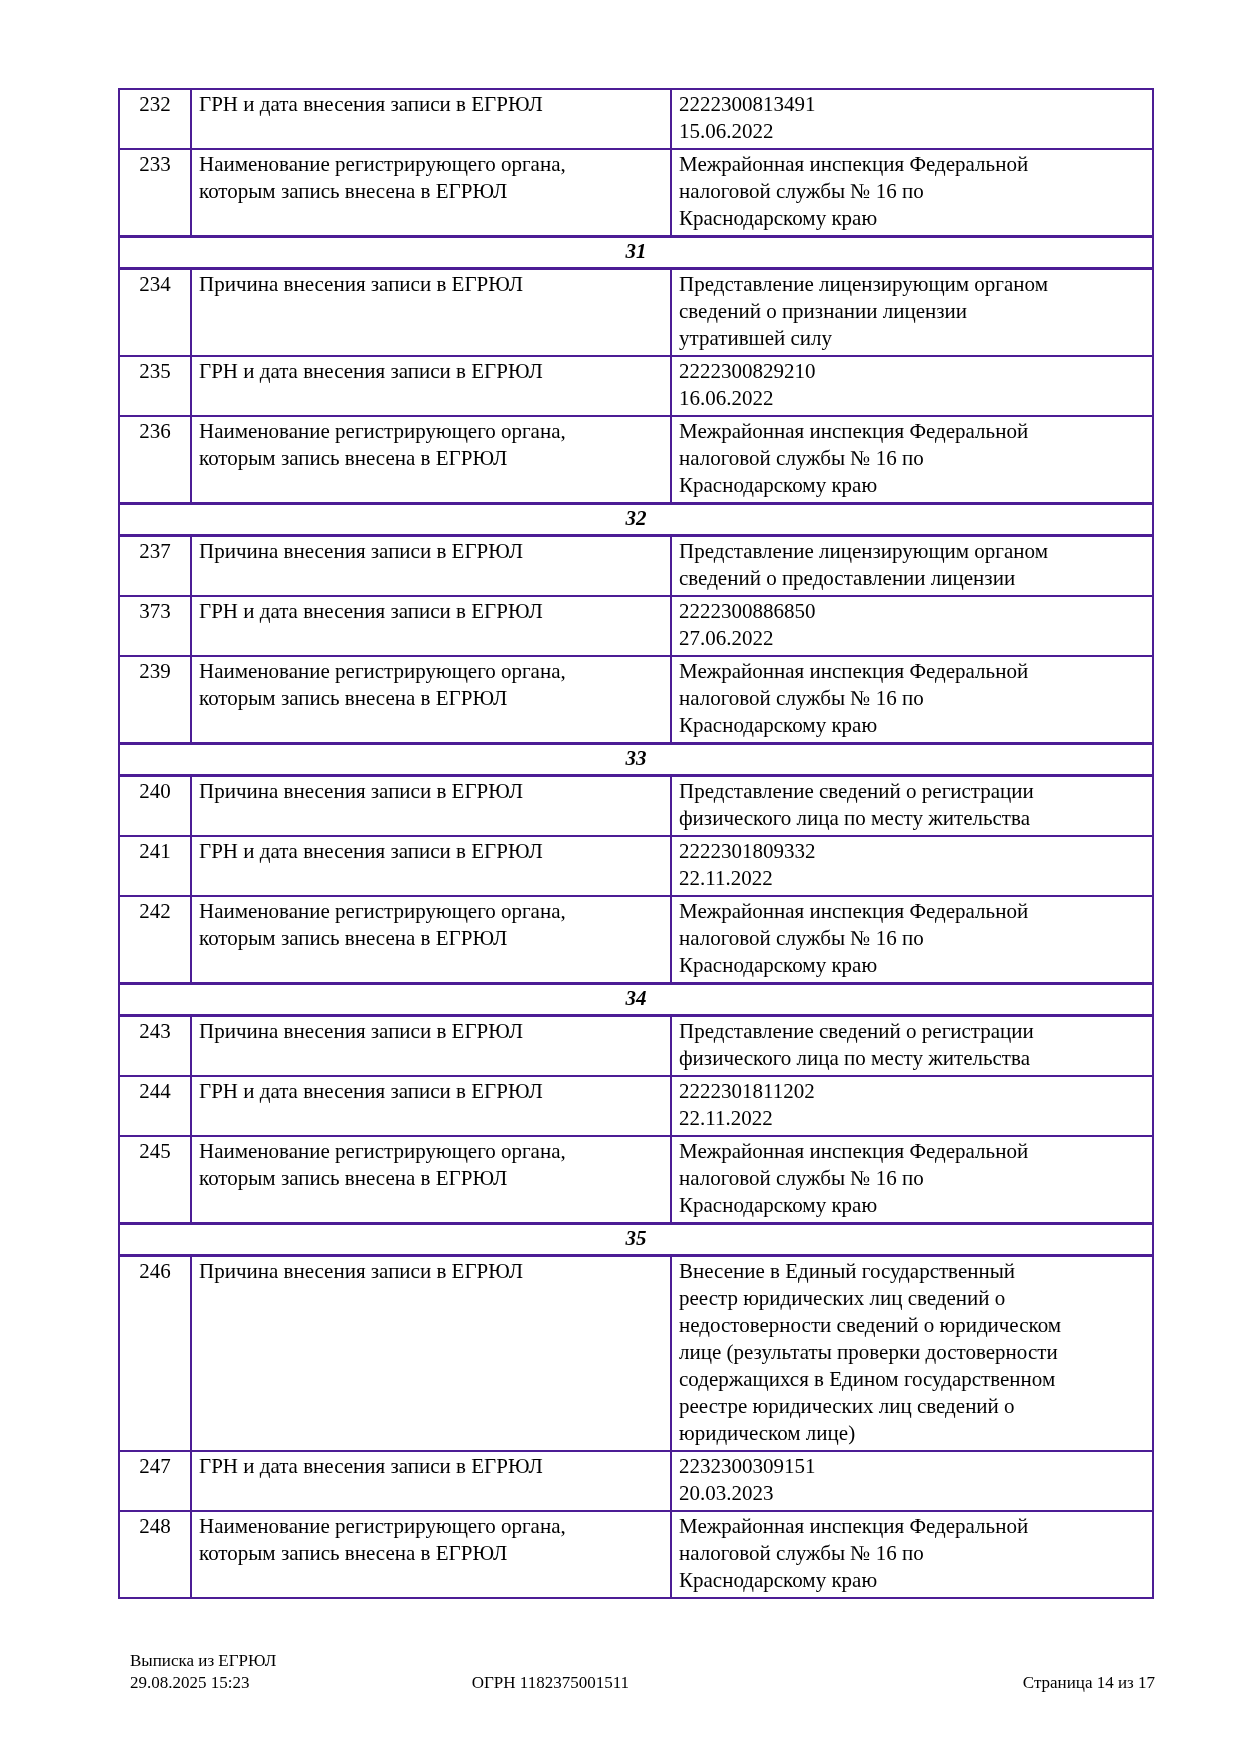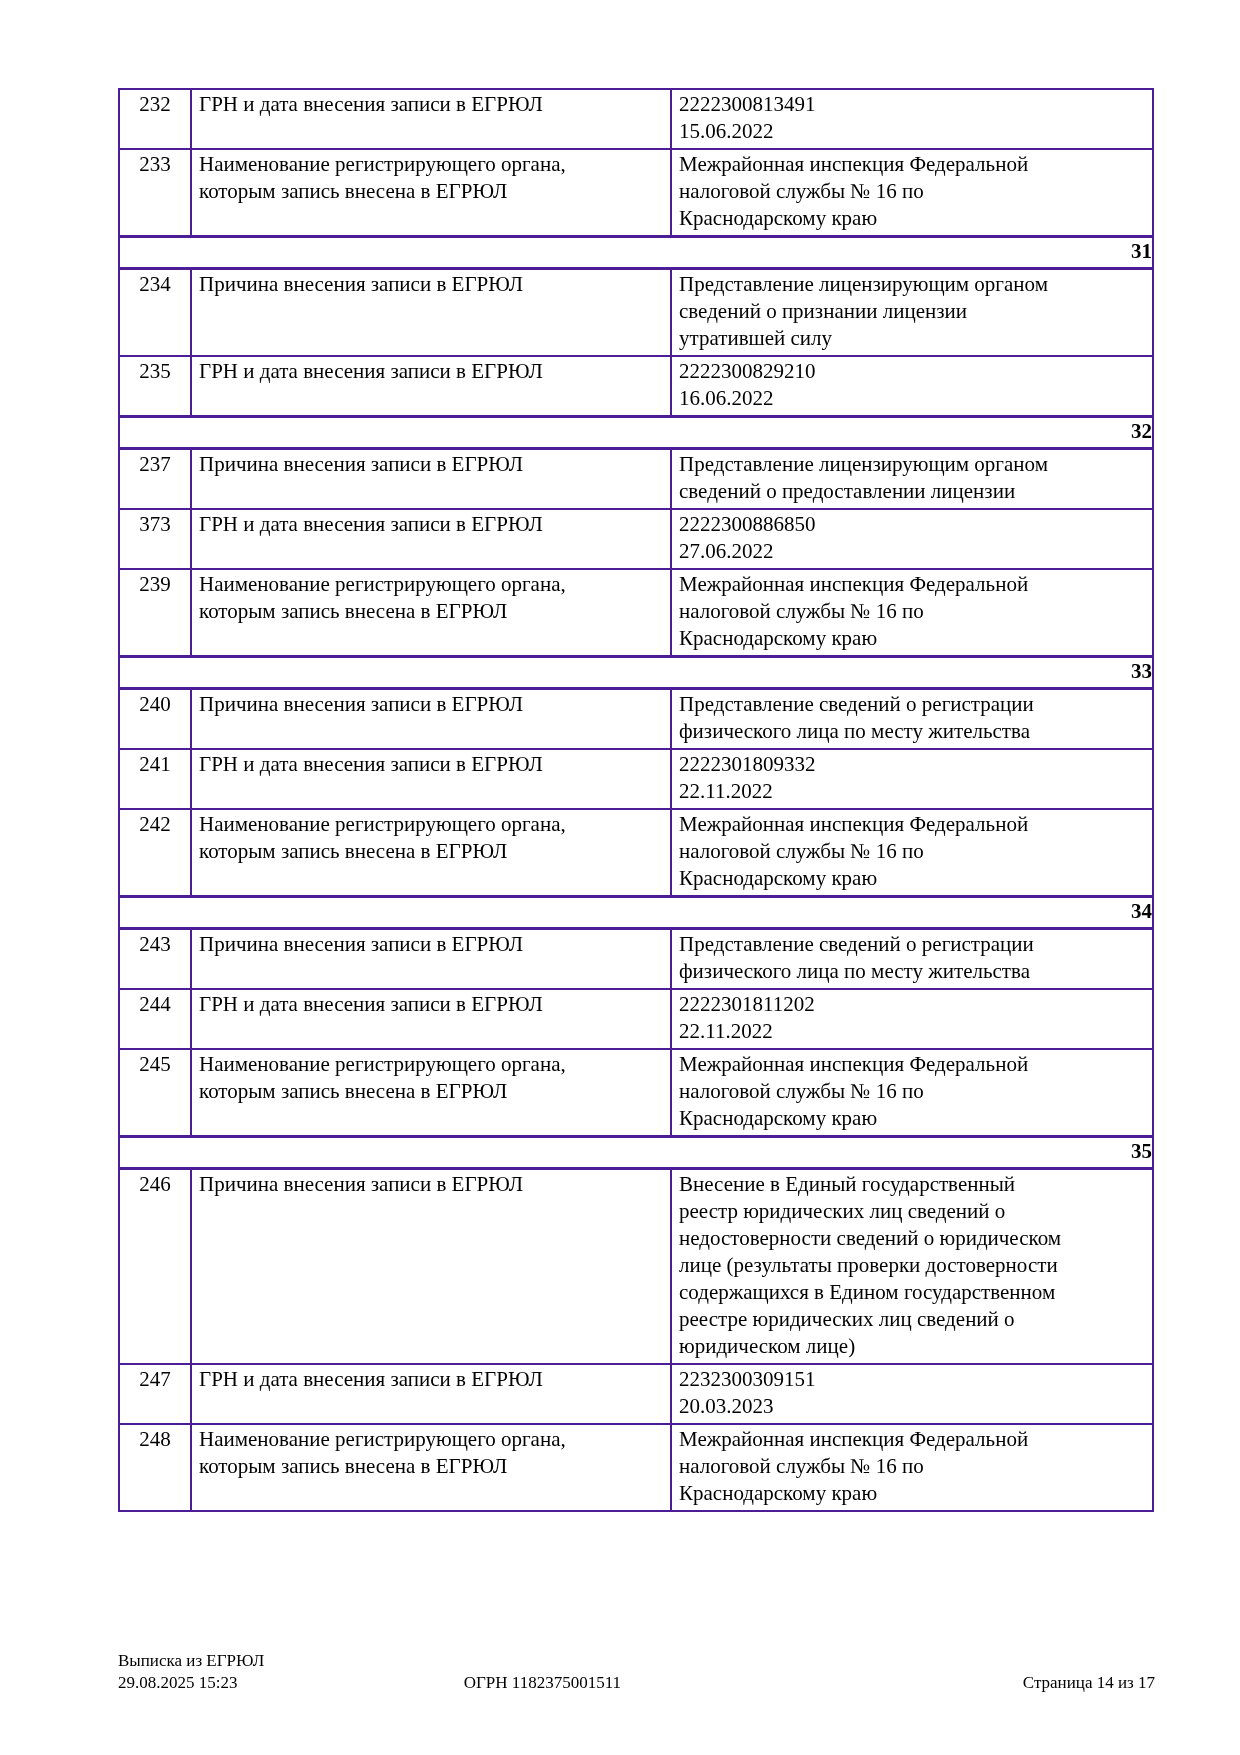--- a/index.html
+++ b/index.html
@@ -30,42 +30,43 @@
     line-height: 27px;
     vertical-align: top;
     overflow: hidden;
   }
   .num-cell {
     text-align: center;
     padding-left: 2px !important;
     padding-right: 2px !important;
   }
   .section-cell {
-    text-align: right;
+    text-align: center;
     font-weight: bold;
     padding: 0 0 2px 0 !important;
     line-height: 26px;
     border-top-width: 3px !important;
     border-bottom-width: 3px !important;
+    font-style: italic;
   }
   .line {
     display: block;
   }
   .page-footer {
     position: absolute;
     left: 118px;
     top: 1650px;
     width: 1037px;
     display: flex;
     justify-content: space-between;
     align-items: flex-end;
     font-size: 17px;
     line-height: 22px;
   }
-  .footer-left   { flex: 1; text-align: left; }
+  .footer-left   { flex: 1; text-align: left; margin-left: 12px; }
   .footer-center { flex: 1; text-align: left; }
   .footer-right  { flex: 1; text-align: right; }
 </style>
 </head>
 <body>
 
 <table class="doc-table">
   <colgroup>
     <col style="width:72px">
     <col style="width:480px">
@@ -111,20 +112,32 @@
       <tr class="record-row">
     <td class="num-cell">235</td>
     <td class="label-cell">
           <div class="line">ГРН и дата внесения записи в ЕГРЮЛ</div>
         </td>
     <td class="value-cell">
           <div class="line">2222300829210</div>
           <div class="line">16.06.2022</div>
         </td>
   </tr>
+      <tr class="record-row">
+    <td class="num-cell">236</td>
+    <td class="label-cell">
+          <div class="line">Наименование регистрирующего органа,</div>
+          <div class="line">которым запись внесена в ЕГРЮЛ</div>
+        </td>
+    <td class="value-cell">
+          <div class="line">Межрайонная инспекция Федеральной</div>
+          <div class="line">налоговой службы № 16 по</div>
+          <div class="line">Краснодарскому краю</div>
+        </td>
+  </tr>
       <tr class="section-row">
     <td class="section-cell" colspan="3">32</td>
   </tr>
       <tr class="record-row">
     <td class="num-cell">237</td>
     <td class="label-cell">
           <div class="line">Причина внесения записи в ЕГРЮЛ</div>
         </td>
     <td class="value-cell">
           <div class="line">Представление лицензирующим органом</div>

